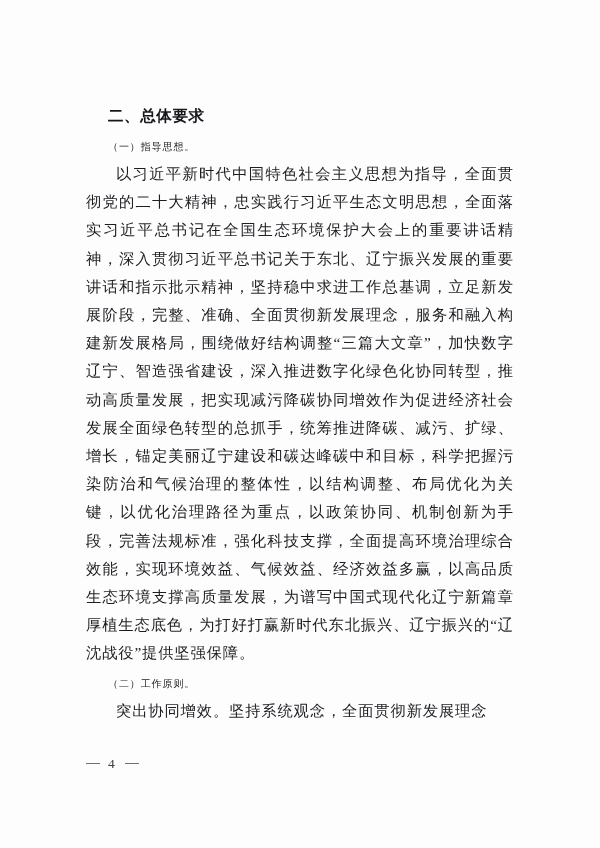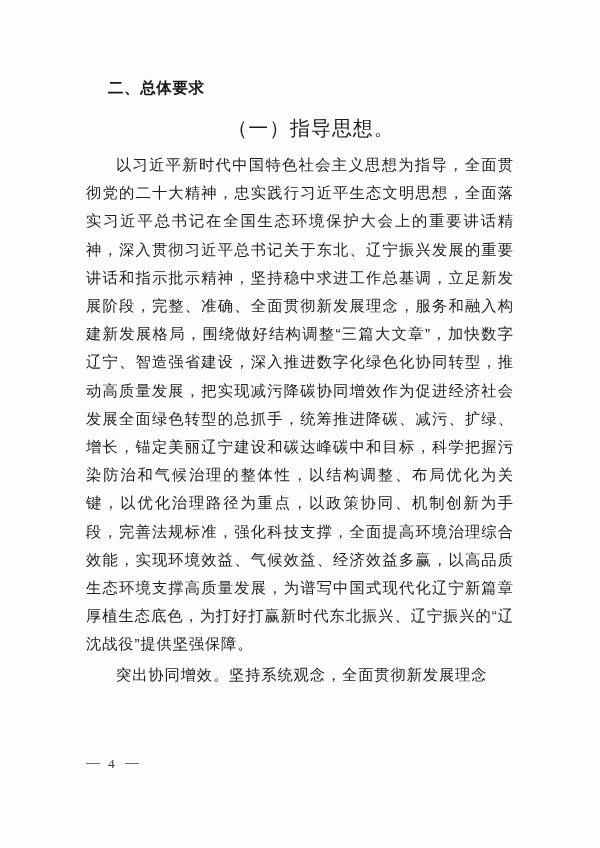--- a/index.html
+++ b/index.html
@@ -22,45 +22,44 @@
   
   .paper-tint {
     position: absolute;
     inset: 0;
     background: #fdfdfd;
     pointer-events: none;
   }
   .content {
     position: absolute;
     left: 86px;
-    top: 76px;
+    top: 104px;
     width: 428px;
   }
   .heading {
     font-family: "DejaVu Sans", "Liberation Sans", sans-serif;
     font-weight: bold;
     font-size: 15.5px;
     letter-spacing: 0.6px;
     color: #15171b;
     margin: 0 0 9px 0;
     text-indent: 22px;
     line-height: 1.55;
   }
   .subheading {
     font-family: "Liberation Serif", "DejaVu Serif", serif;
-    font-size: 20px;
+    font-size: 10px;
     color: #1a1c20;
     margin: 0 0 4px 0;
     text-indent: 22px;
     letter-spacing: 0.9px;
     line-height: 1.9;
-    text-align: center;
   }
   .para {
-    font-family: Liberation Sans, sans-serif;
+    font-family: Liberation Serif, serif;
     font-size: 15.3px;
     color: #1c1e22;
     margin: 0 0 2px 0;
     text-indent: 30px;
     line-height: 28.2px;
     letter-spacing: 0.85px;
     text-align: justify;
     text-justify: inter-character;
     word-break: break-all;
   }
@@ -96,20 +95,21 @@
   <div class="paper-tint"></div>
 
   <div class="content">
 
     <h2 class="heading">二、总体要求</h2>
 
     <p class="subheading">（一）指导思想。</p>
 
     <p class="para">以习近平新时代中国特色社会主义思想为指导，全面贯彻党的二十大精神，忠实践行习近平生态文明思想，全面落实习近平总书记在全国生态环境保护大会上的重要讲话精神，深入贯彻习近平总书记关于东北、辽宁振兴发展的重要讲话和指示批示精神，坚持稳中求进工作总基调，立足新发展阶段，完整、准确、全面贯彻新发展理念，服务和融入构建新发展格局，围绕做好结构调整“三篇大文章”，加快数字辽宁、智造强省建设，深入推进数字化绿色化协同转型，推动高质量发展，把实现减污降碳协同增效作为促进经济社会发展全面绿色转型的总抓手，统筹推进降碳、减污、扩绿、增长，锚定美丽辽宁建设和碳达峰碳中和目标，科学把握污染防治和气候治理的整体性，以结构调整、布局优化为关键，以优化治理路径为重点，以政策协同、机制创新为手段，完善法规标准，强化科技支撑，全面提高环境治理综合效能，实现环境效益、气候效益、经济效益多赢，以高品质生态环境支撑高质量发展，为谱写中国式现代化辽宁新篇章厚植生态底色，为打好打赢新时代东北振兴、辽宁振兴的“辽沈战役”提供坚强保障。</p>
 
+    <p class="subheading" style="margin-top:6px;">（二）工作原则。</p>
 
     <p class="para tight">突出协同增效。坚持系统观念，全面贯彻新发展理念</p>
 
   </div>
 
   <div class="footer">
     <span class="dash"></span><span class="pagenum">4</span><span class="dash" style="margin-left:8px;"></span>
   </div>
 </div>
 

